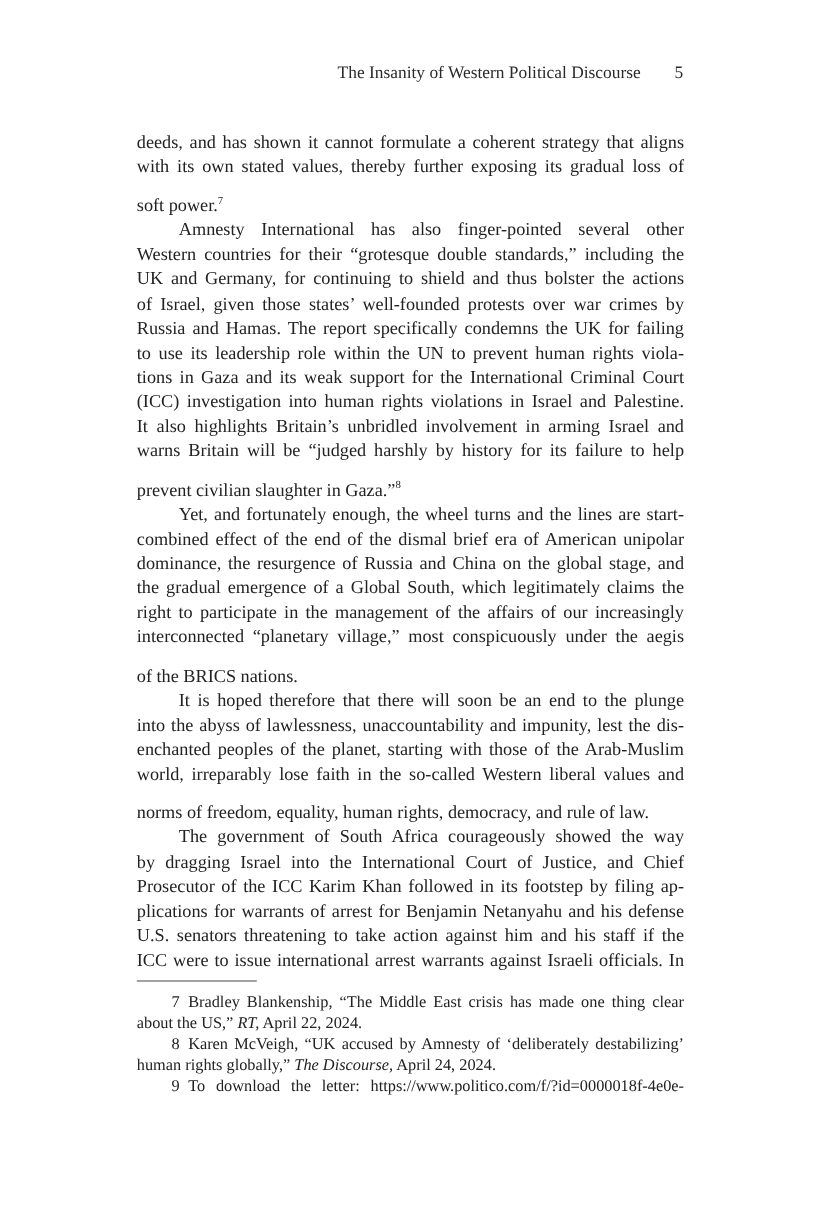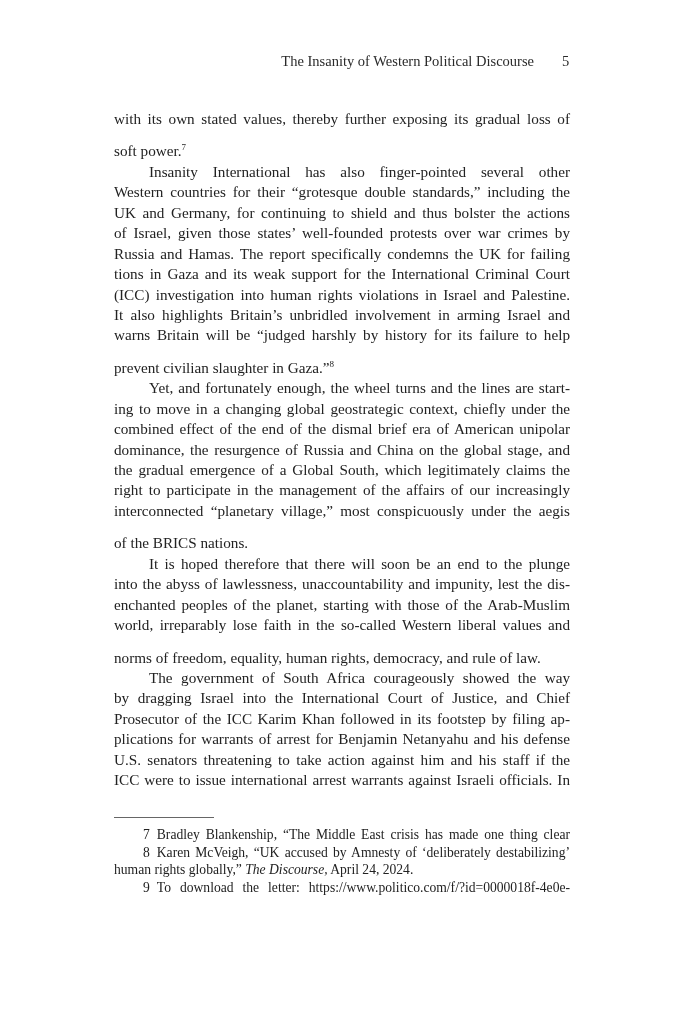--- a/index.html
+++ b/index.html
@@ -25,34 +25,35 @@
 <body>
 
 <div class="page">
 
   <div class="running-head">
     <span class="running-title">The Insanity of Western Political Discourse</span>
     <span class="page-number">5</span>
   </div>
 
   <div class="body-text" id="body-text">
+      <span class="line"><span>deeds, and has shown it cannot formulate a coherent strategy that aligns</span></span>
       <span class="line"><span>with its own stated values, thereby further exposing its gradual loss of</span></span>
       <span class="line last"><span>soft power.</span><sup>7</sup></span>
-      <span class="line indent"><span>Insanity International has also finger-pointed several other</span></span>
+      <span class="line indent"><span>Amnesty International has also finger-pointed several other</span></span>
       <span class="line"><span>Western countries for their “grotesque double standards,” including the</span></span>
       <span class="line"><span>UK and Germany, for continuing to shield and thus bolster the actions</span></span>
       <span class="line"><span>of Israel, given those states’ well-founded protests over war crimes by</span></span>
       <span class="line"><span>Russia and Hamas. The report specifically condemns the UK for failing</span></span>
+      <span class="line"><span>to use its leadership role within the UN to prevent human rights viola-</span></span>
       <span class="line"><span>tions in Gaza and its weak support for the International Criminal Court</span></span>
       <span class="line"><span>(ICC) investigation into human rights violations in Israel and Palestine.</span></span>
       <span class="line"><span>It also highlights Britain’s unbridled involvement in arming Israel and</span></span>
       <span class="line"><span>warns Britain will be “judged harshly by history for its failure to help</span></span>
       <span class="line last"><span>prevent civilian slaughter in Gaza.”</span><sup>8</sup></span>
       <span class="line indent"><span>Yet, and fortunately enough, the wheel turns and the lines are start-</span></span>
-      <span class="line"><span>ing to move in a changing global geostrategic context, chiefly under the</span></span>
       <span class="line"><span>combined effect of the end of the dismal brief era of American unipolar</span></span>
       <span class="line"><span>dominance, the resurgence of Russia and China on the global stage, and</span></span>
       <span class="line"><span>the gradual emergence of a Global South, which legitimately claims the</span></span>
       <span class="line"><span>right to participate in the management of the affairs of our increasingly</span></span>
       <span class="line"><span>interconnected “planetary village,” most conspicuously under the aegis</span></span>
       <span class="line last"><span>of the BRICS nations.</span></span>
       <span class="line indent"><span>It is hoped therefore that there will soon be an end to the plunge</span></span>
       <span class="line"><span>into the abyss of lawlessness, unaccountability and impunity, lest the dis-</span></span>
       <span class="line"><span>enchanted peoples of the planet, starting with those of the Arab-Muslim</span></span>
       <span class="line"><span>world, irreparably lose faith in the so-called Western liberal values and</span></span>
@@ -62,18 +63,19 @@
       <span class="line"><span>Prosecutor of the ICC Karim Khan followed in its footstep by filing ap-</span></span>
       <span class="line"><span>plications for warrants of arrest for Benjamin Netanyahu and his defense</span></span>
       <span class="line"><span>U.S. senators threatening to take action against him and his staff if the</span></span>
       <span class="line"><span>ICC were to issue international arrest warrants against Israeli officials. In</span></span>
     </div>
 
   <div class="rule"></div>
 
   <div class="notes" id="notes">
       <span class="note-line indent"><span class="note-num">7</span><span>Bradley Blankenship, “The Middle East crisis has made one thing clear</span></span>
+      <span class="note-line last"><span>about the US,” </span><i>RT,</i><span> April 22, 2024.</span></span>
       <span class="note-line indent"><span class="note-num">8</span><span>Karen McVeigh, “UK accused by Amnesty of ‘deliberately destabilizing’</span></span>
       <span class="note-line last"><span>human rights globally,” </span><i>The Discourse,</i><span> April 24, 2024.</span></span>
       <span class="note-line indent"><span class="note-num">9</span><span>To download the letter: https://www.politico.com/f/?id=0000018f-4e0e-</span></span>
     </div>
 
 </div>
 
 </body></html>

